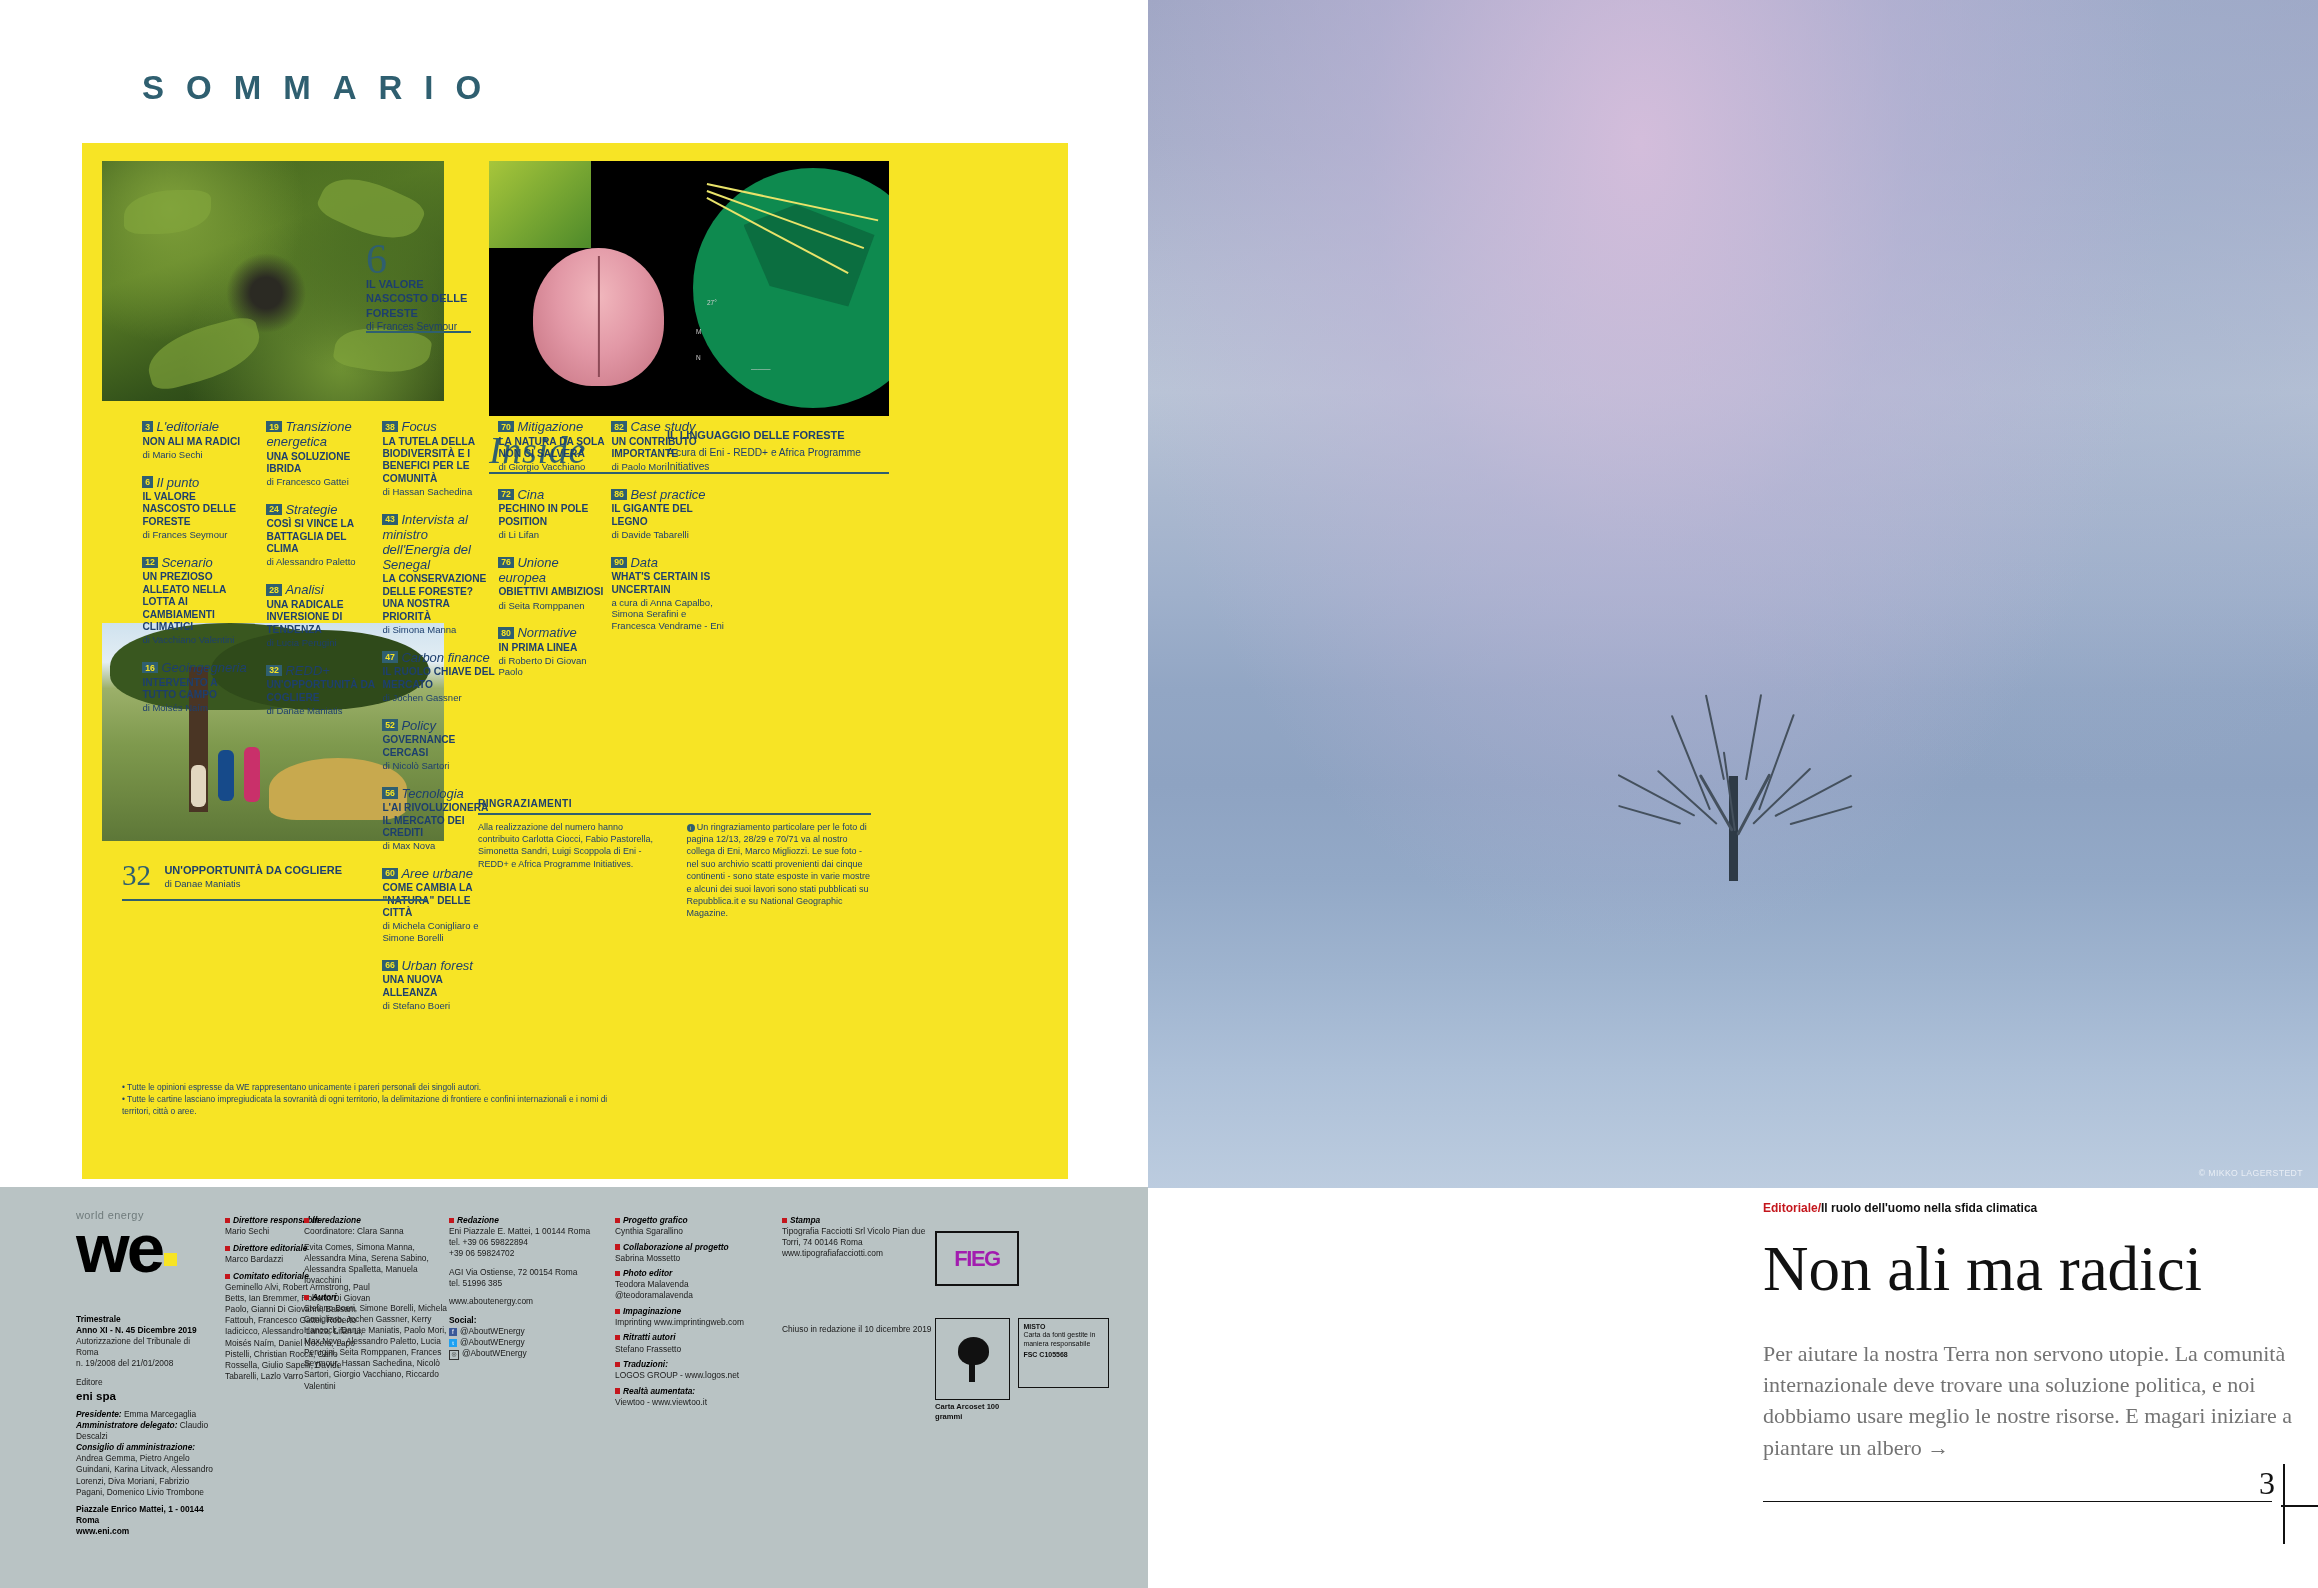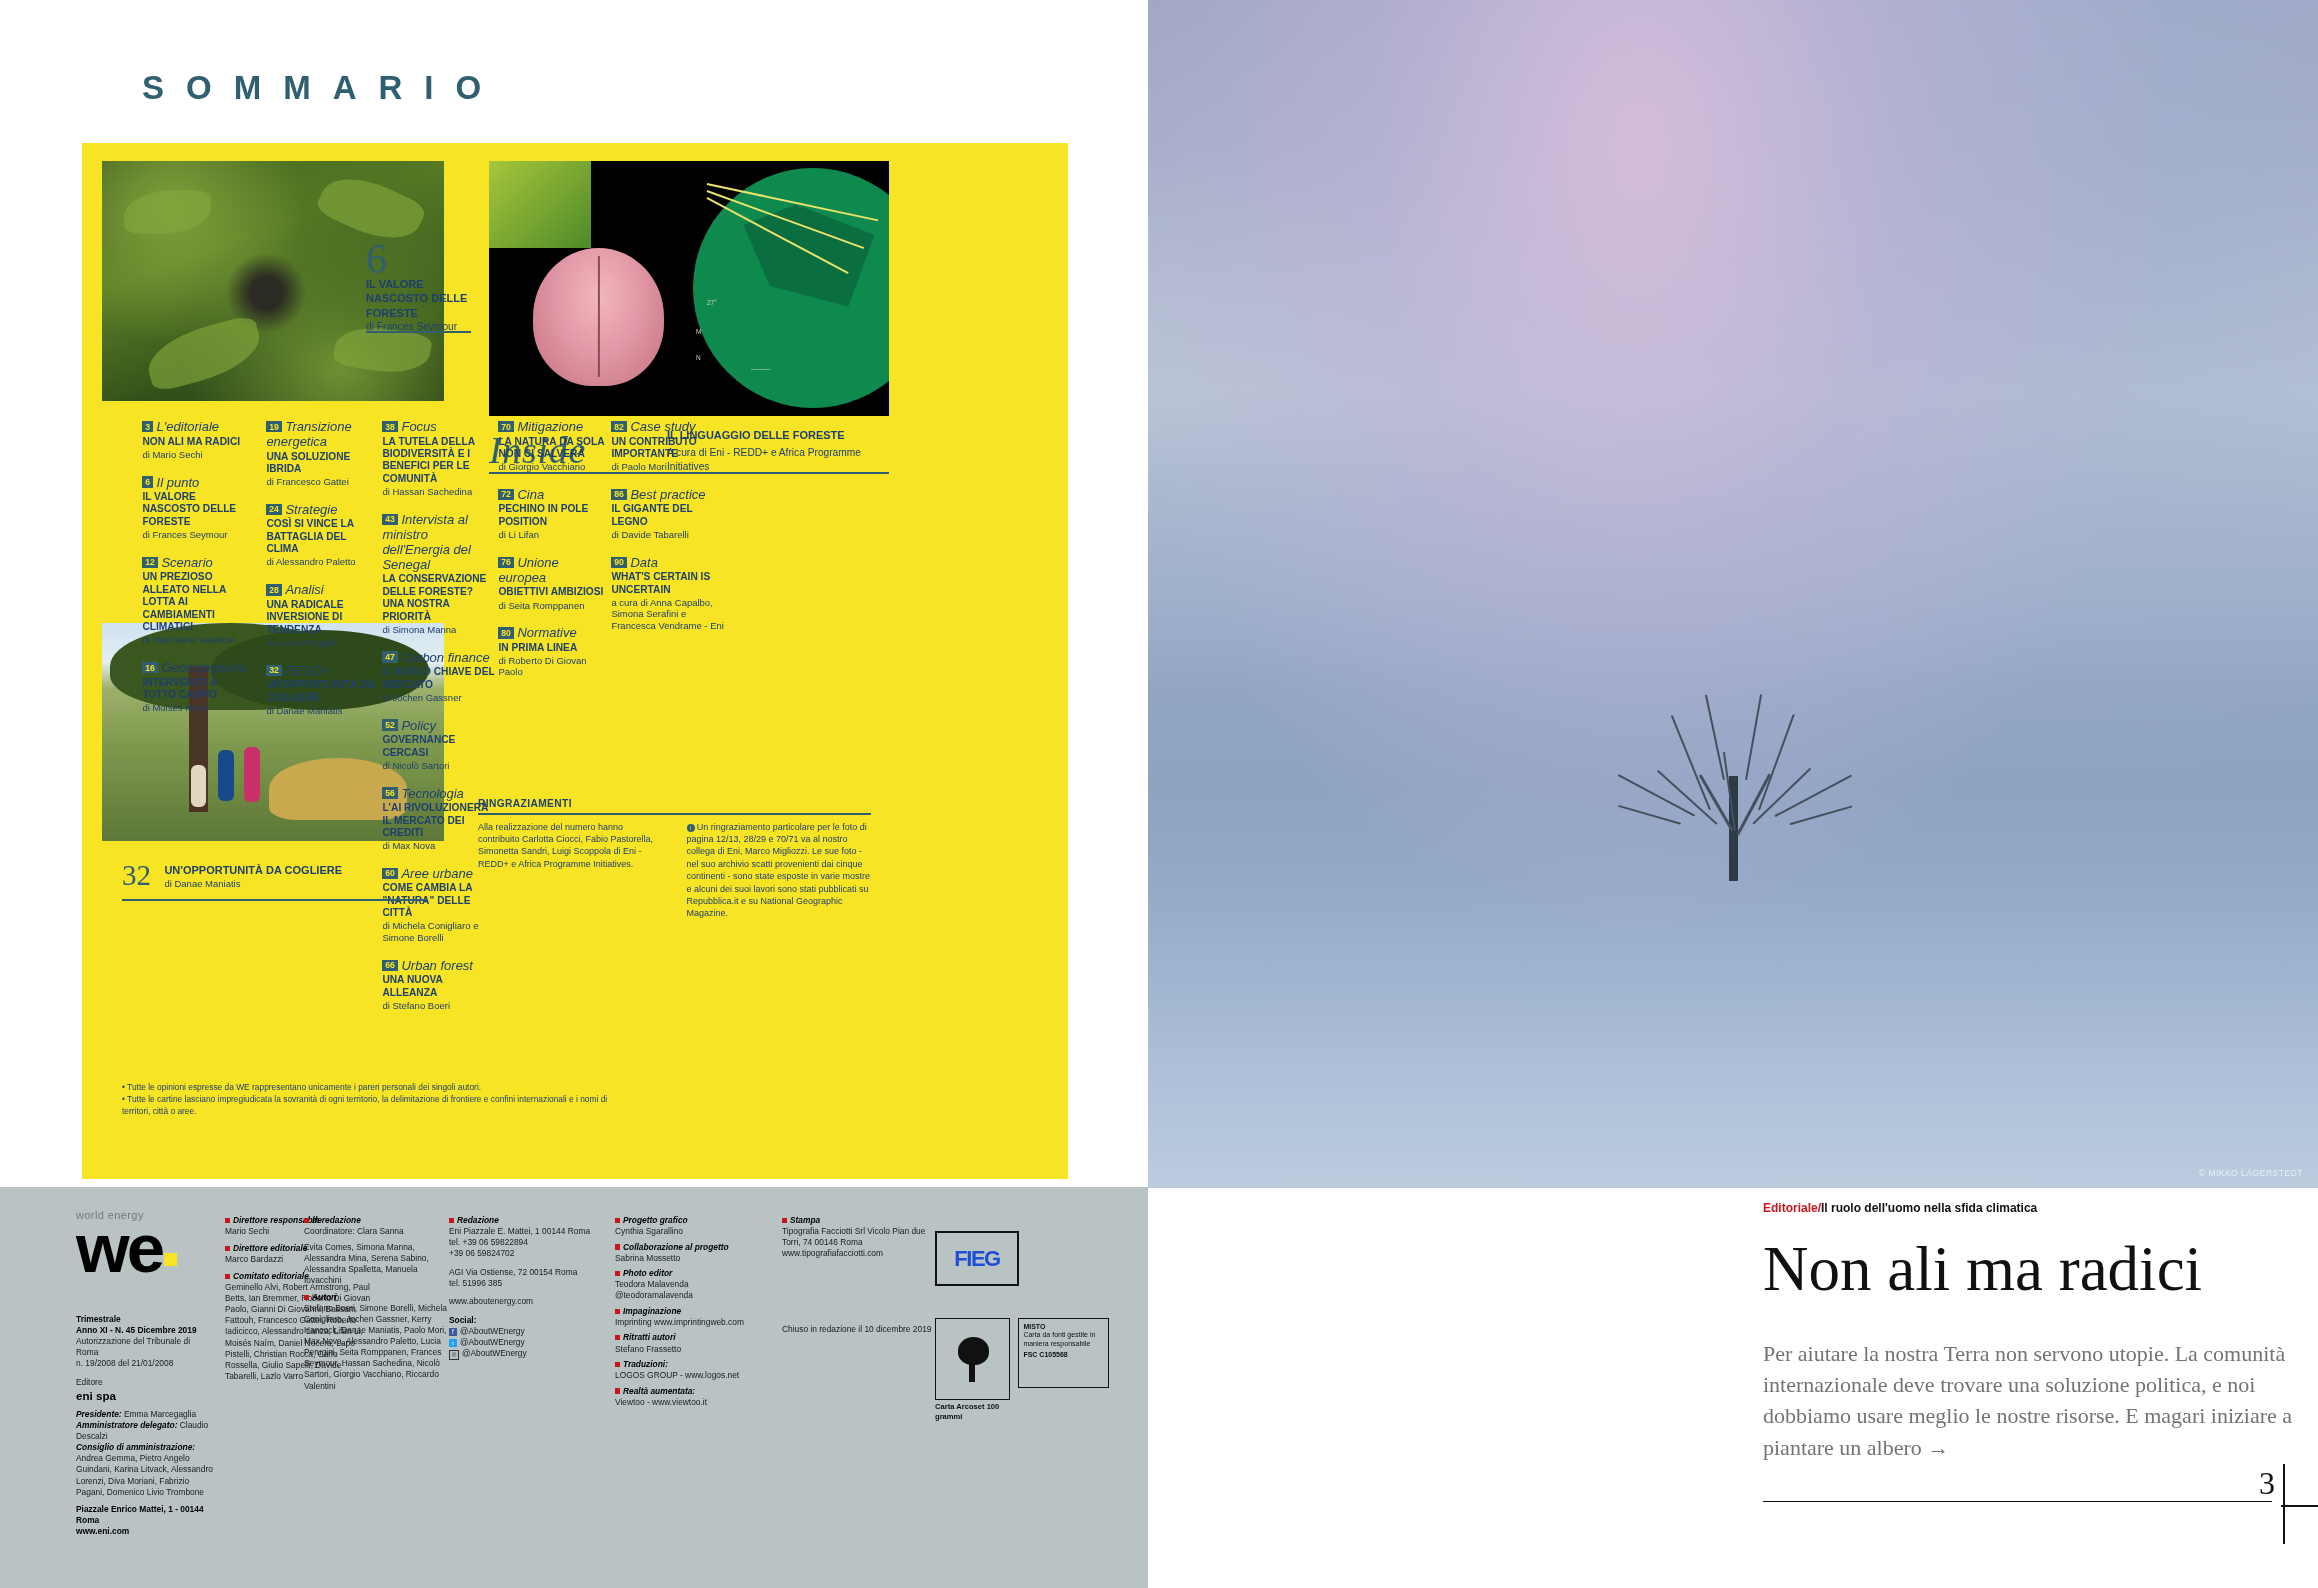--- a/index.html
+++ b/index.html
@@ -124,21 +124,21 @@
   .colC{left:304px;top:28px;width:145px;}
   .colD{left:449px;top:28px;width:153px;}
   .colE{left:615px;top:28px;width:145px;}
   .colF{left:782px;top:28px;width:156px;}
   .fsc{position:absolute;left:935px;top:131px;width:73px;height:80px;border:1.5px solid #111;display:flex;align-items:center;justify-content:center;}
   .fsc .tree{width:33px;height:45px;position:relative;}
   .fsc .tree:before{content:"";position:absolute;left:13px;top:22px;width:5.8px;height:23px;background:#111;}
   .fsc .tree:after{content:"";position:absolute;left:1.5px;top:0;width:31px;height:28px;background:#111;border-radius:50% 50% 45% 45%;}
   .fsclabel{position:absolute;left:935px;top:215px;width:80px;font-size:7.6px;color:#111;font-weight:bold;line-height:1.3;}
   .misto{position:absolute;left:1018px;top:131px;width:91px;height:70px;border:1.5px solid #111;font-size:7px;line-height:1.25;padding:3.6px 4.4px;box-sizing:border-box;color:#111;}
-  .fiegbox{position:absolute;left:935px;top:44px;width:80px;height:51px;border:2.2px solid #111;display:flex;align-items:center;justify-content:center;font-size:22px;font-weight:bold;letter-spacing:-1.5px;color:#1d4ed8;}
+  .fiegbox{position:absolute;left:935px;top:44px;width:80px;height:51px;border:2.2px solid #111;display:flex;align-items:center;justify-content:center;font-size:22px;font-weight:bold;letter-spacing:-1.5px;color:#a21caf;}
   
   .right{position:absolute;left:1148px;top:0;width:1171px;height:1588px;background:#ffffff;}
   .snowphoto{
     position:absolute;left:0;top:0;width:1171px;height:1188px;
     background:
       radial-gradient(ellipse at 42% 12%, rgba(214,190,220,.95) 0%, rgba(190,180,215,.55) 28%, rgba(150,165,200,0) 55%),
       radial-gradient(ellipse at 78% 8%, rgba(160,175,205,.7) 0%, rgba(160,175,205,0) 45%),
       linear-gradient(180deg,#9fa6c4 0%,#a6aec9 12%,#b3bcd2 24%,#b9c4d6 33%,#aab8cf 42%,#9fb0cb 50%,#92a6c4 58%,#8ea3c2 66%,#93a9c7 74%,#9fb4cf 82%,#adc0d8 90%,#bcccdf 100%);
   }
   .snow-tree{

